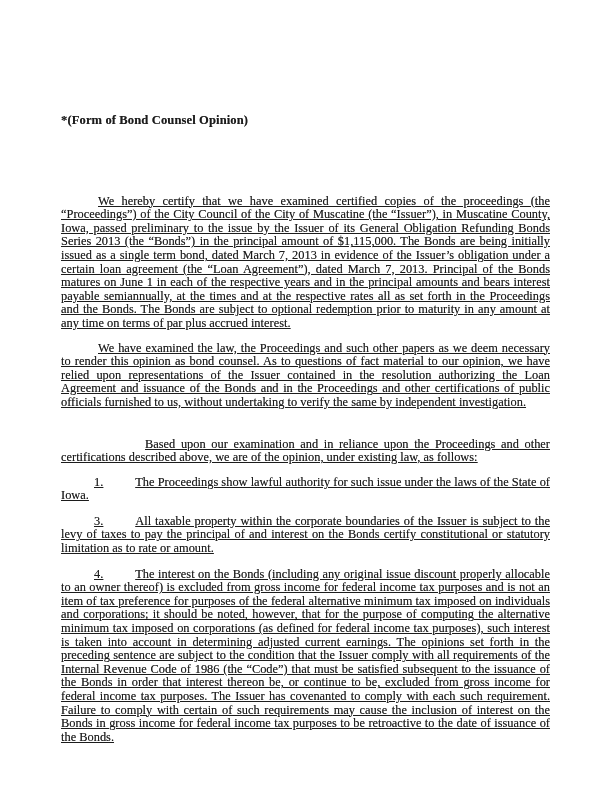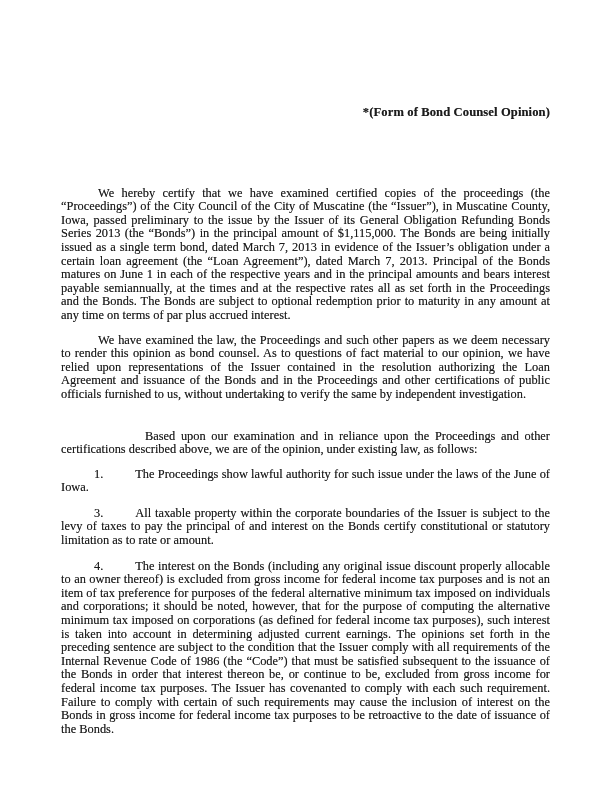--- a/index.html
+++ b/index.html
@@ -17,27 +17,28 @@
     font-family: "Liberation Serif", "DejaVu Serif", serif;
     font-size: 12.4px;
     line-height: 13.6px;
     color: #1c1c1c;
     overflow: hidden;
     text-shadow: 0 0 0.35px rgba(20,20,20,0.55);
   }
   .doc-title {
     font-size: 12.6px;
     font-weight: bold;
-    text-align: right;
-    margin: 0 0 67px 0;
+    text-align: left;
+    margin: 8px 0 67px 0;
     letter-spacing: 0.1px;
   }
   .para {
     margin: 0 0 11px 0;
     text-align: justify;
+    text-decoration: underline;
   }
   .indent-normal { text-indent: 37px; }
   .indent-deep   { text-indent: 84px; margin-top: 28px; }
   .numbered      { text-indent: 33px; margin-bottom: 12px; }
   .tabgap {
     display: inline-block;
     width: 32px;
   }
 </style>
 </head>
@@ -46,20 +47,20 @@
 <div class="page">
 
   <div class="doc-title">*(Form of Bond Counsel Opinion)</div>
 
   <p class="para indent-normal">We hereby certify that we have examined certified copies of the proceedings (the “Proceedings”) of the City Council of the City of Muscatine (the “Issuer”), in Muscatine County, Iowa, passed preliminary to the issue by the Issuer of its General Obligation Refunding Bonds Series 2013 (the “Bonds”) in the principal amount of $1,115,000.  The Bonds are being initially issued as a single term bond, dated March 7, 2013 in evidence of the Issuer’s obligation under a certain loan agreement (the “Loan Agreement”), dated March 7, 2013.  Principal of the Bonds matures on June 1 in each of the respective years and in the principal amounts and bears interest payable semiannually, at the times and at the respective rates all as set forth in the Proceedings and the Bonds.  The Bonds are subject to optional redemption prior to maturity in any amount at any time on terms of par plus accrued interest.</p>
 
   <p class="para indent-normal">We have examined the law, the Proceedings and such other papers as we deem necessary to render this opinion as bond counsel.  As to questions of fact material to our opinion, we have relied upon representations of the Issuer contained in the resolution authorizing the Loan Agreement and issuance of the Bonds and in the Proceedings and other certifications of public officials furnished to us, without undertaking to verify the same by independent investigation.</p>
 
   <p class="para indent-deep">Based upon our examination and in reliance upon the Proceedings and other certifications described above, we are of the opinion, under existing law, as follows:</p>
 
-  <p class="para numbered"><span>1.</span><span class="tabgap"></span><span>The Proceedings show lawful authority for such issue under the laws of the June of Iowa.</span></p>
+  <p class="para numbered"><span>1.</span><span class="tabgap"></span><span>The Proceedings show lawful authority for such issue under the laws of the State of Iowa.</span></p>
 
 
   <p class="para numbered"><span>3.</span><span class="tabgap"></span><span>All taxable property within the corporate boundaries of the Issuer is subject to the levy of taxes to pay the principal of and interest on the Bonds certify constitutional or statutory limitation as to rate or amount.</span></p>
 
   <p class="para numbered"><span>4.</span><span class="tabgap"></span><span>The interest on the Bonds (including any original issue discount properly allocable to an owner thereof) is excluded from gross income for federal income tax purposes and is not an item of tax preference for purposes of the federal alternative minimum tax imposed on individuals and corporations; it should be noted, however, that for the purpose of computing the alternative minimum tax imposed on corporations (as defined for federal income tax purposes), such interest is taken into account in determining adjusted current earnings.  The opinions set forth in the preceding sentence are subject to the condition that the Issuer comply with all requirements of the Internal Revenue Code of 1986 (the “Code”) that must be satisfied subsequent to the issuance of the Bonds in order that interest thereon be, or continue to be, excluded from gross income for federal income tax purposes.  The Issuer has covenanted to comply with each such requirement.  Failure to comply with certain of such requirements may cause the inclusion of interest on the Bonds in gross income for federal income tax purposes to be retroactive to the date of issuance of the Bonds.</span></p>
 
 </div>
 
 </body></html>

